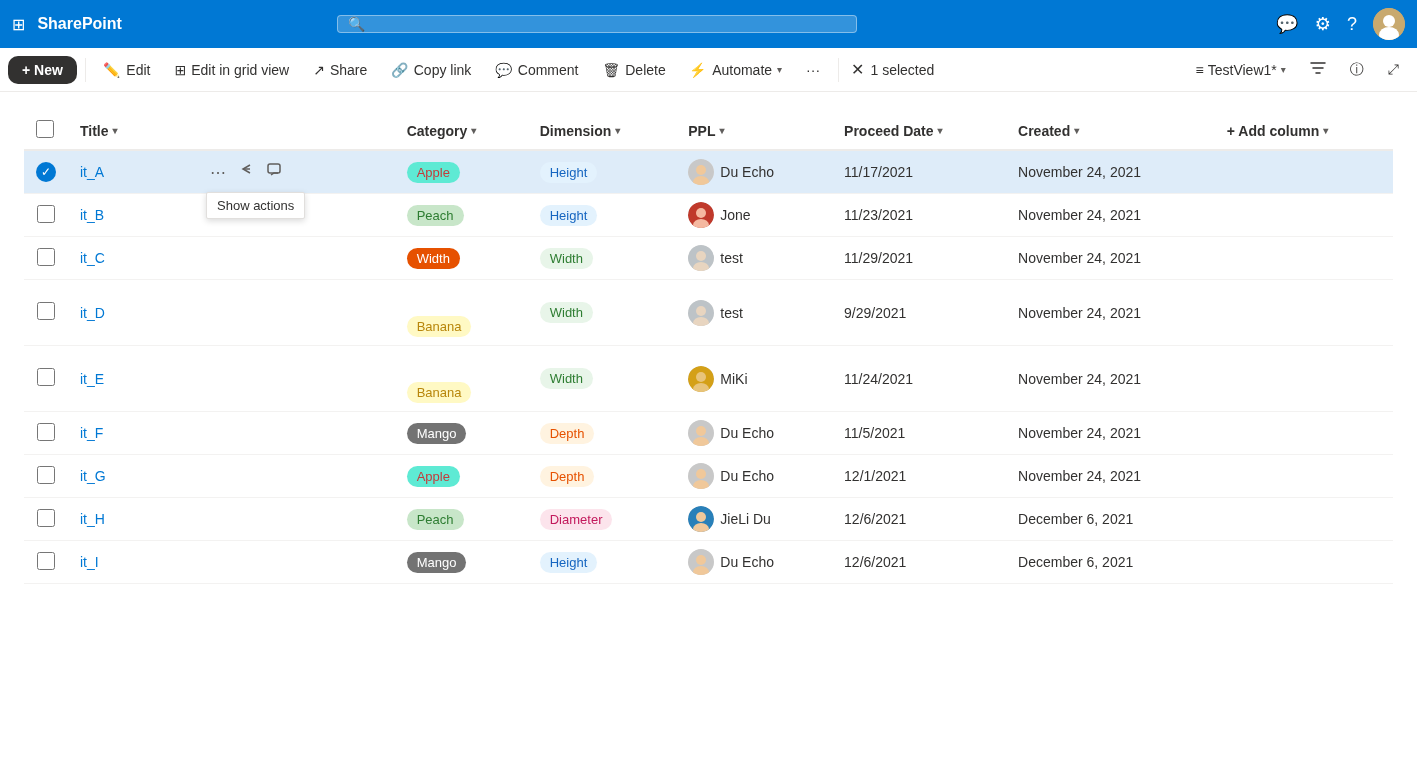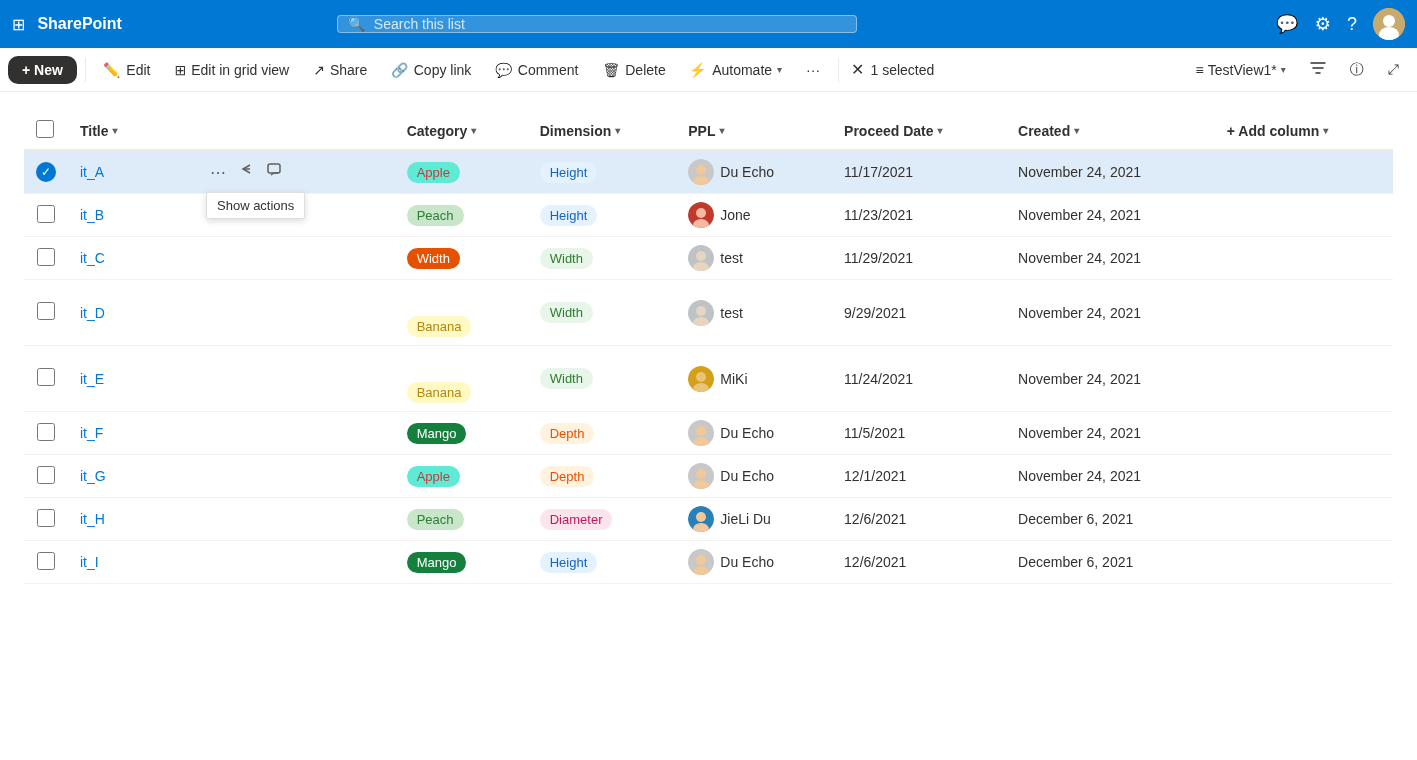--- a/index.html
+++ b/index.html
@@ -227,21 +227,21 @@
       display: inline-block;
       padding: 3px 10px;
       border-radius: 12px;
       font-size: 13px;
       font-weight: 500;
     }
     .badge-apple { background: #5eead4; color: #c43b3b; }
     .badge-peach { background: #c8e6c9; color: #2e7d32; }
     .badge-orange { background: #e65100; color: #fff; }
     .badge-banana { background: #fff9c4; color: #b8860b; margin-top: 28px; }
-    .badge-mango { background: #15803d; color: #fff; }
+    .badge-mango { background: #737373; color: #fff; }
 
     .badge-height { background: #e3f2fd; color: #1565c0; }
     .badge-width { background: #e8f5e9; color: #2e7d32; }
     .badge-depth { background: #fff3e0; color: #e65100; }
     .badge-diameter { background: #fce4ec; color: #c2185b; }
 
     
     .ppl-cell {
       display: flex;
       align-items: center;
@@ -291,21 +291,20 @@
     }
   </style>
 </head>
 <body>
 
 <div class="topbar">
   <span class="topbar-grid-icon">⊞</span>
   <span class="topbar-logo">SharePoint</span>
   <div class="topbar-search">
     <span class="topbar-search-icon">🔍</span>
-    <input type="text" placeholder="Search this list" style="">
   </div>
   <div class="topbar-right">
     <span class="topbar-right-icon">💬</span>
     <span class="topbar-right-icon">⚙</span>
     <span class="topbar-right-icon">?</span>
     <div class="topbar-avatar">
       <svg viewBox="0 0 32 32" width="32" height="32">
         <circle cx="16" cy="16" r="16" fill="#c8a96e"></circle>
         <circle cx="16" cy="13" r="6" fill="#fff"></circle>
         <ellipse cx="16" cy="27" rx="10" ry="8" fill="#fff"></ellipse>

